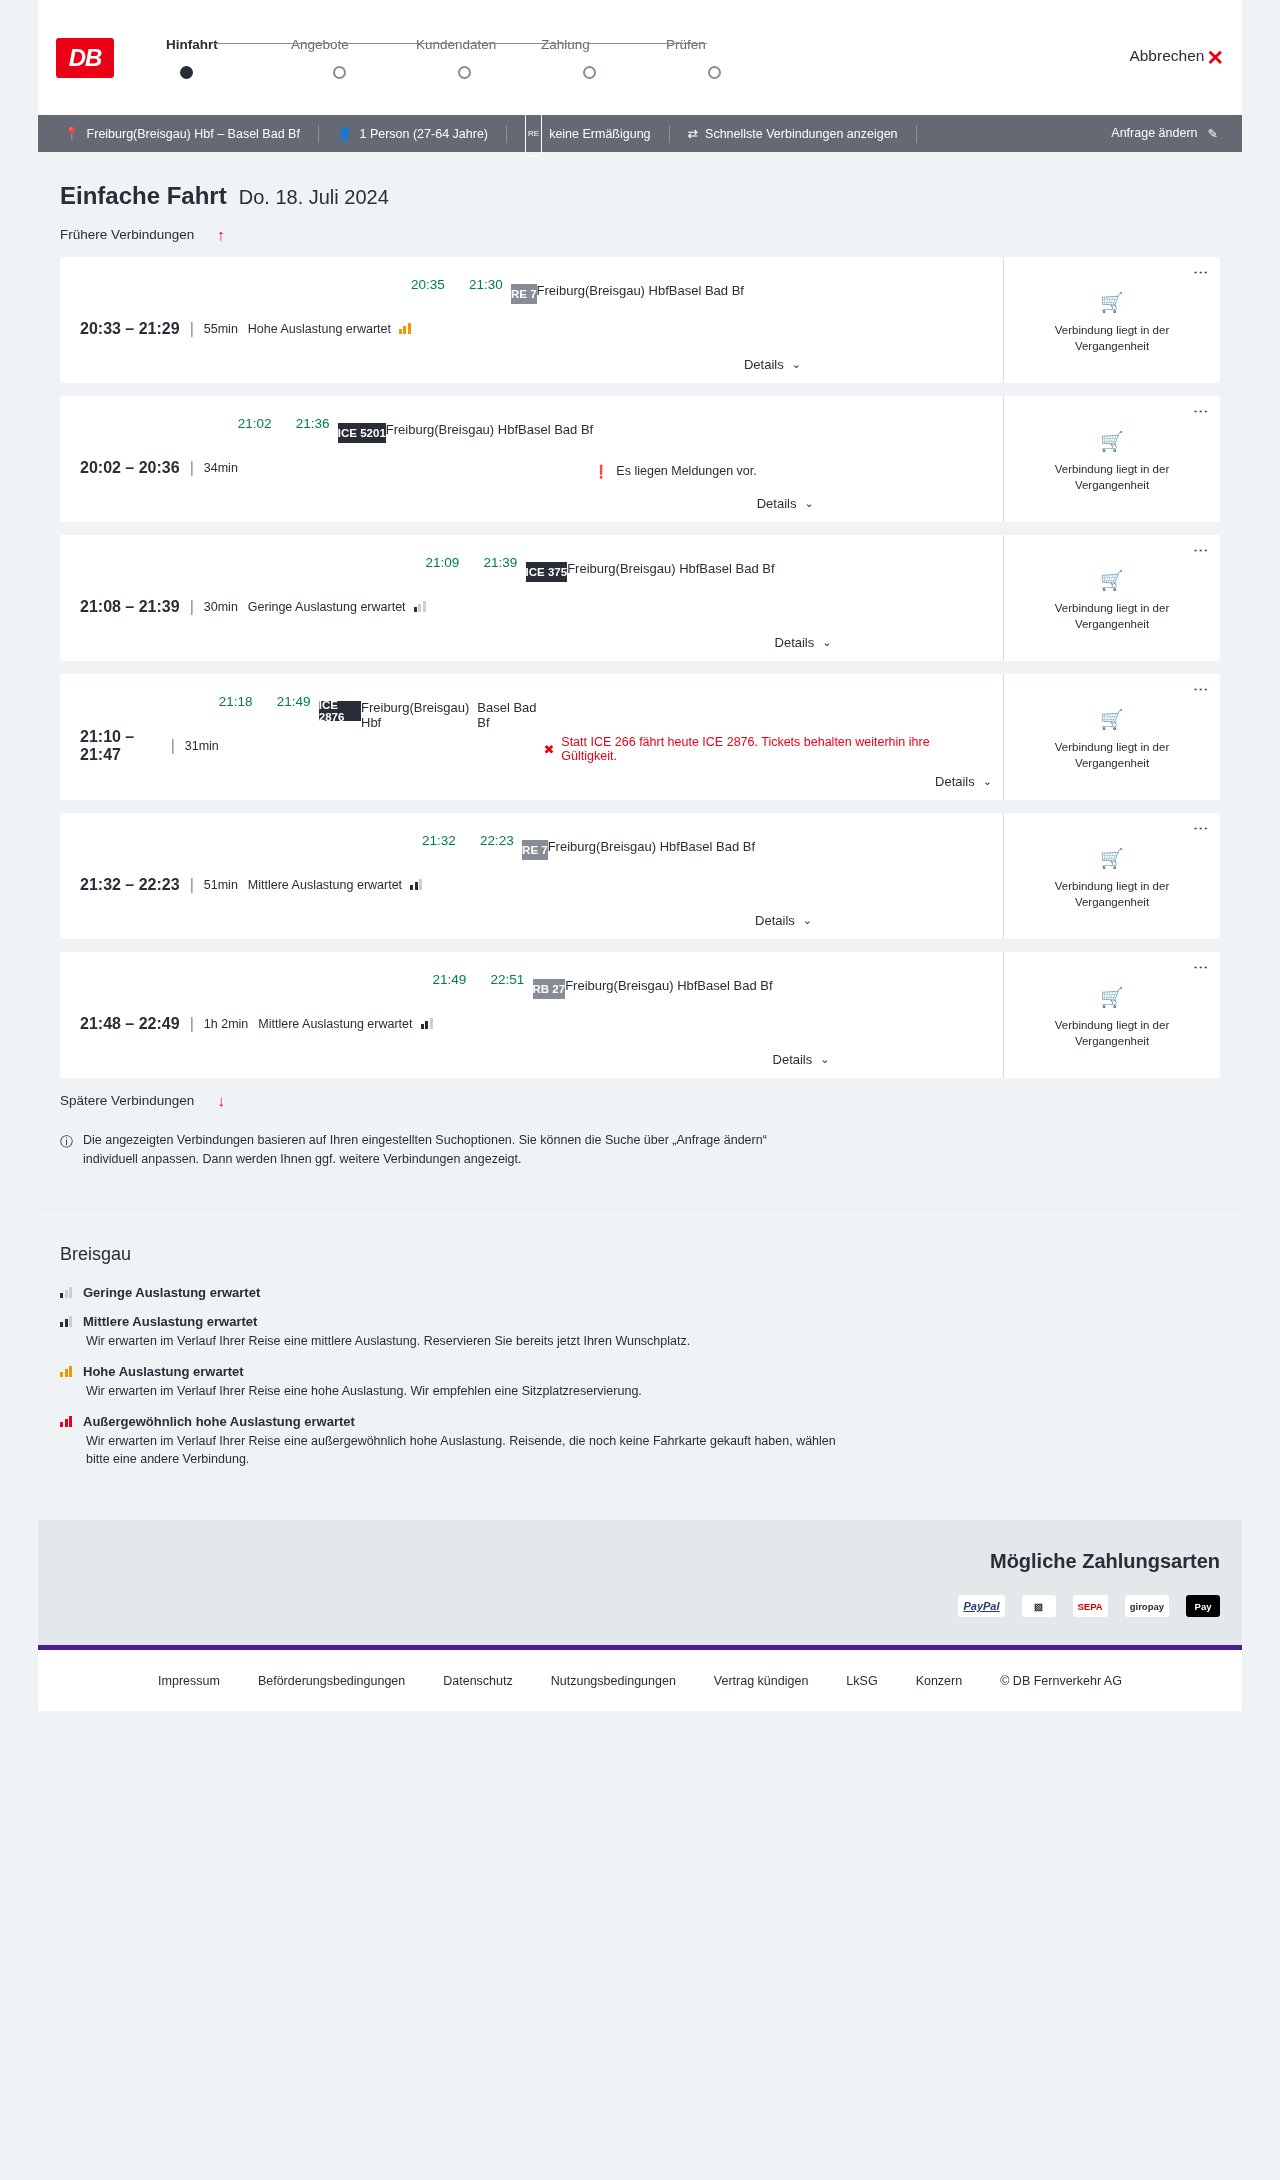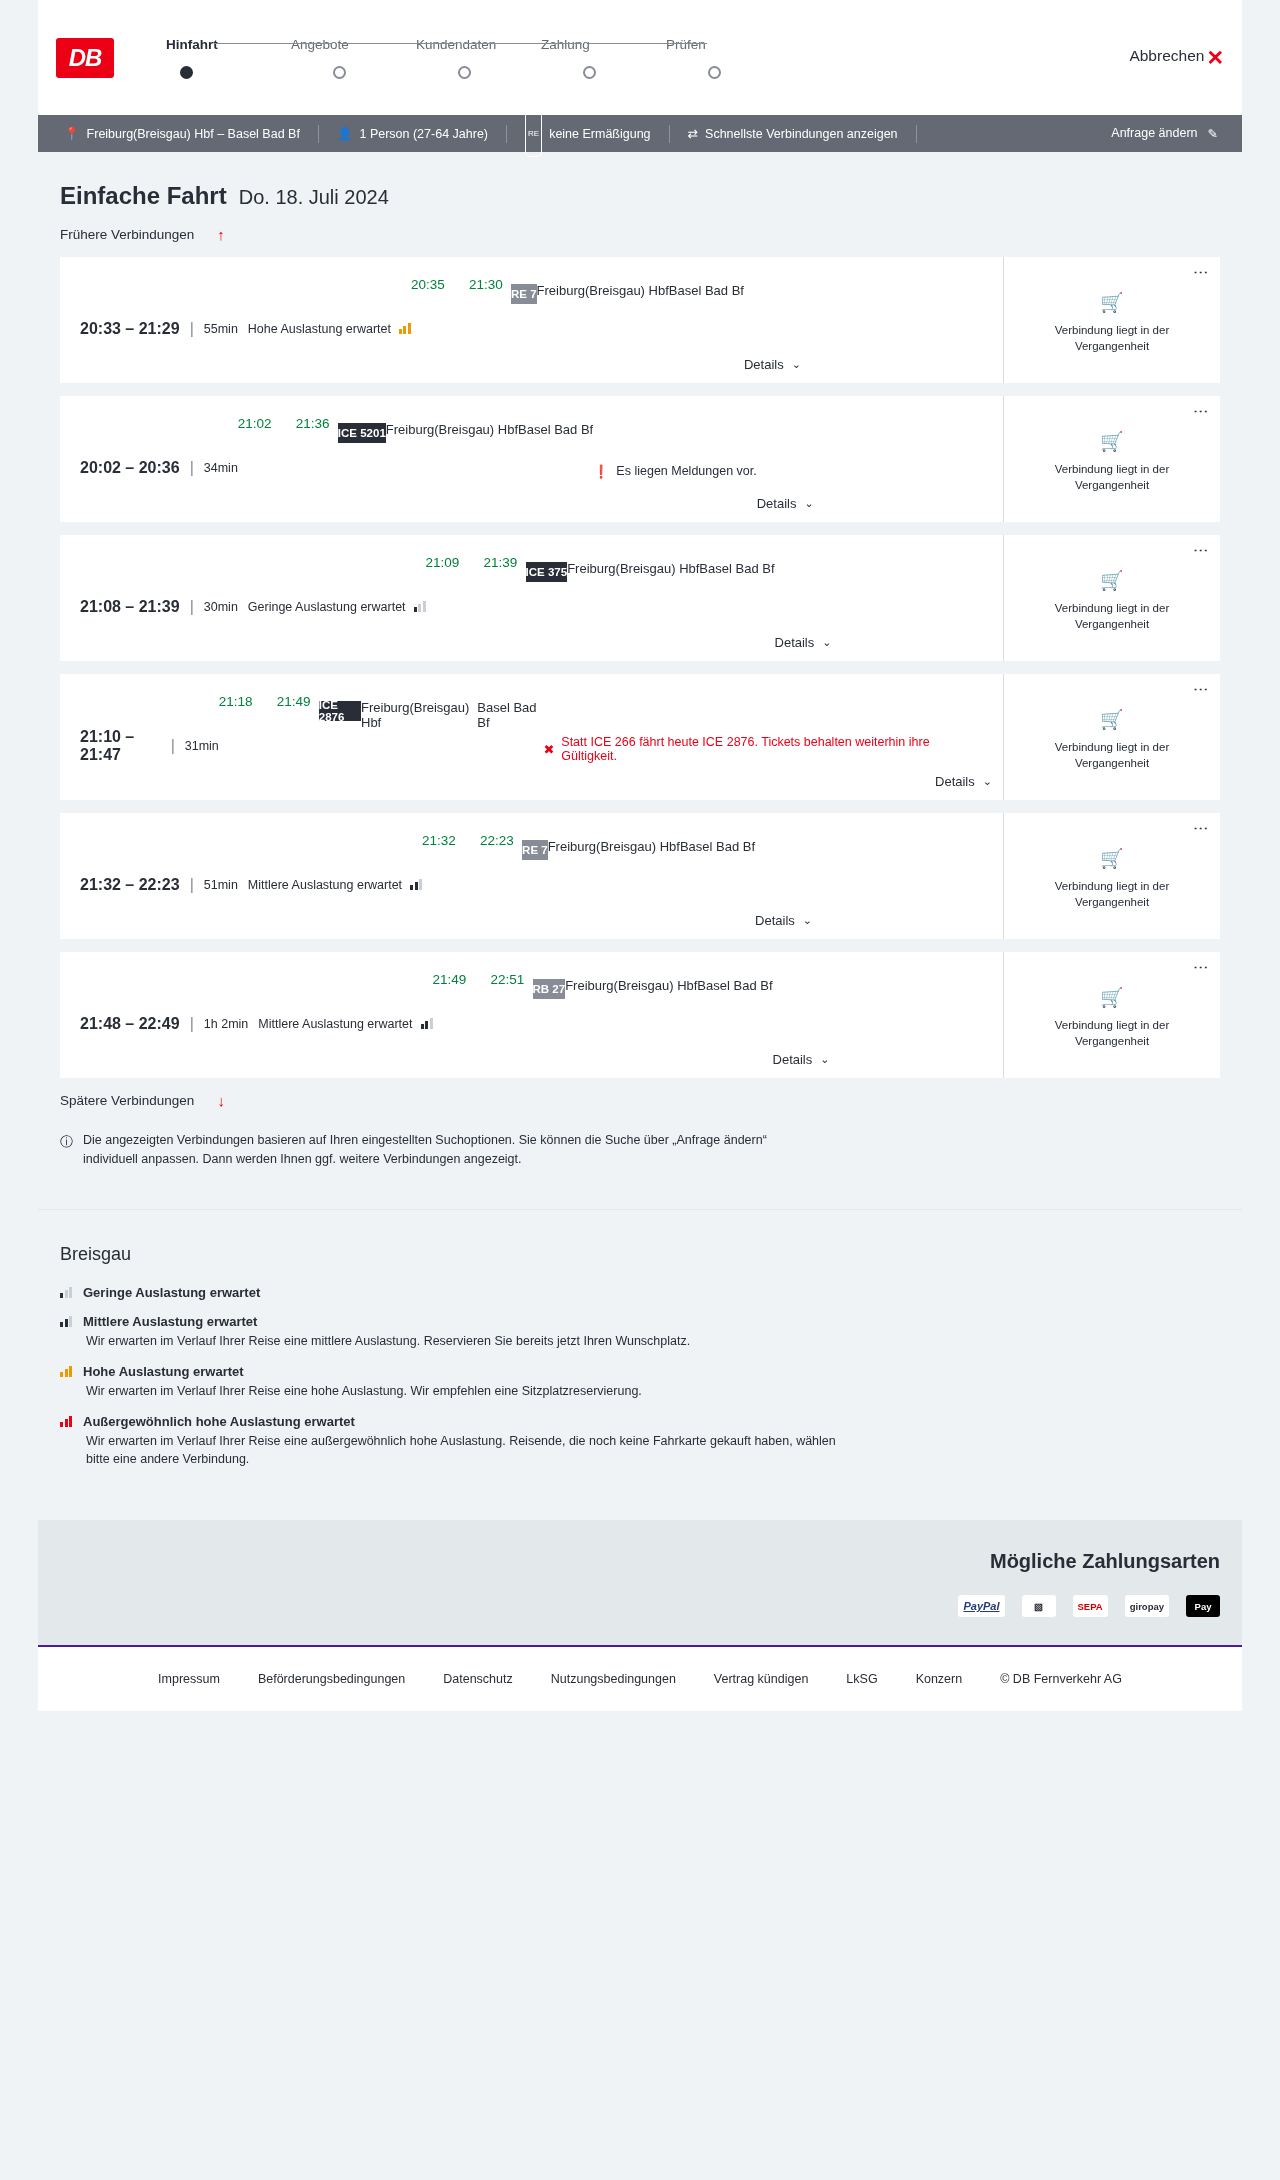--- a/index.html
+++ b/index.html
@@ -359,21 +359,21 @@
   
   .footer {
     background: #fff;
     margin: 0 38px 0 38px;
     height: 66px;
     display: flex;
     align-items: center;
     justify-content: center;
     gap: 38px;
     font-size: 12.5px;
-    border-top: 2px solid #4c1d95;
+    border-top: 5px solid #4c1d95;
   }
   .footer span { color: #282d37; cursor: pointer; }
   .footer span.copy { cursor: default; }
   .bottom-fill { height: 40px; background: #f0f3f5; }
 </style>
 </head>
 <body>
 
 <div class="page">
 

